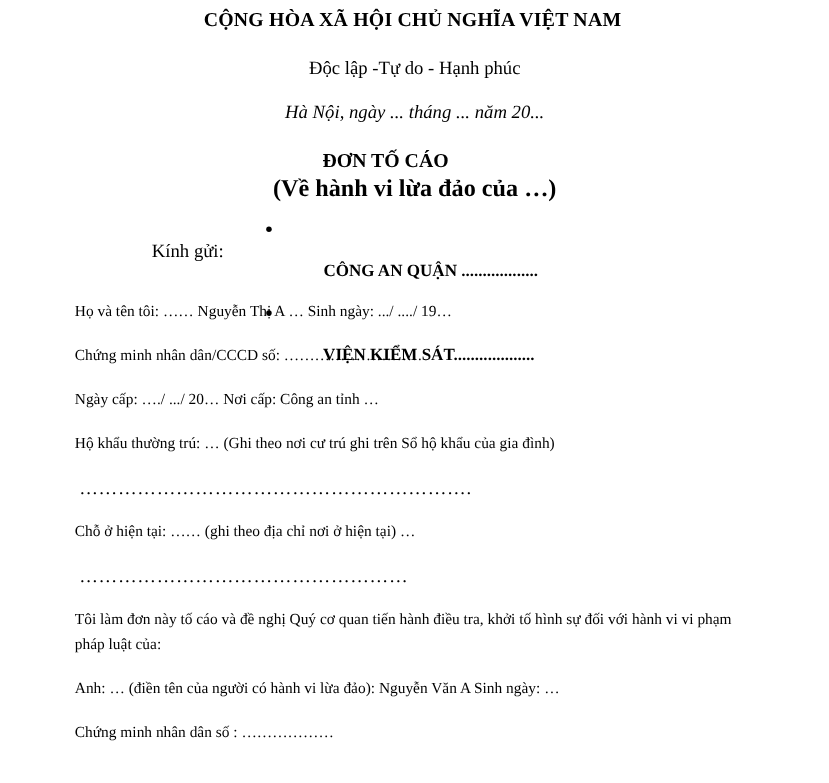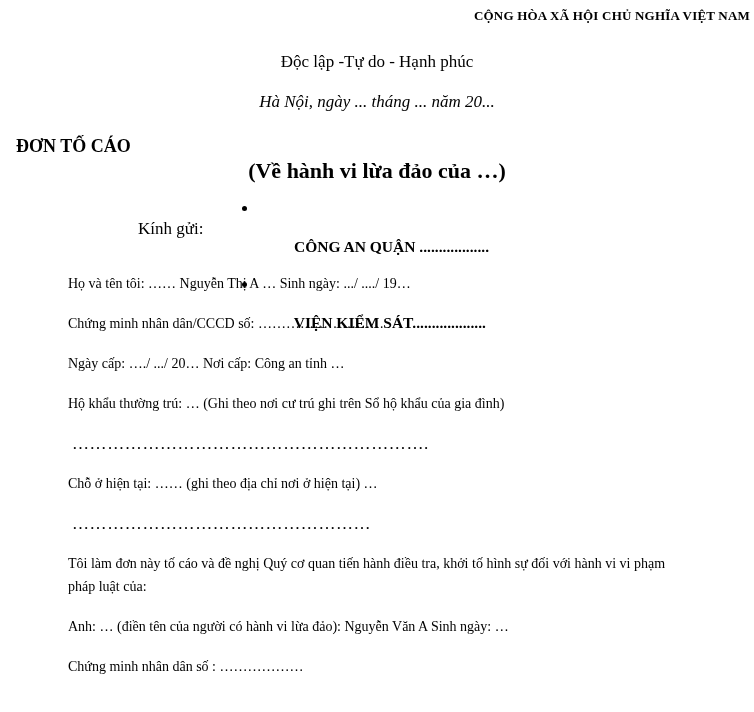--- a/index.html
+++ b/index.html
@@ -21,22 +21,22 @@
     height: 712px;
     background: #ffffff;
   }
 
   
   .national-title {
     position: absolute;
     top: 8px;
     left: 0;
     width: 750px;
-    text-align: right;
-    font-size: 13px;
+    text-align: center;
+    font-size: 18px;
     font-weight: bold;
     letter-spacing: 0.2px;
   }
   .motto {
     position: absolute;
     top: 52px;
     left: 0;
     width: 754px;
     text-align: center;
     font-size: 17px;
@@ -49,23 +49,23 @@
     width: 754px;
     text-align: center;
     font-size: 17px;
     font-style: italic;
   }
 
   
   .doc-title {
     position: absolute;
     top: 136px;
-    left: 16px;
+    left: 0;
     width: 701px;
-    text-align: left;
+    text-align: center;
     font-size: 18px;
     font-weight: bold;
   }
   .doc-subtitle {
     position: absolute;
     top: 158px;
     left: 0;
     width: 754px;
     text-align: center;
     font-size: 22px;

